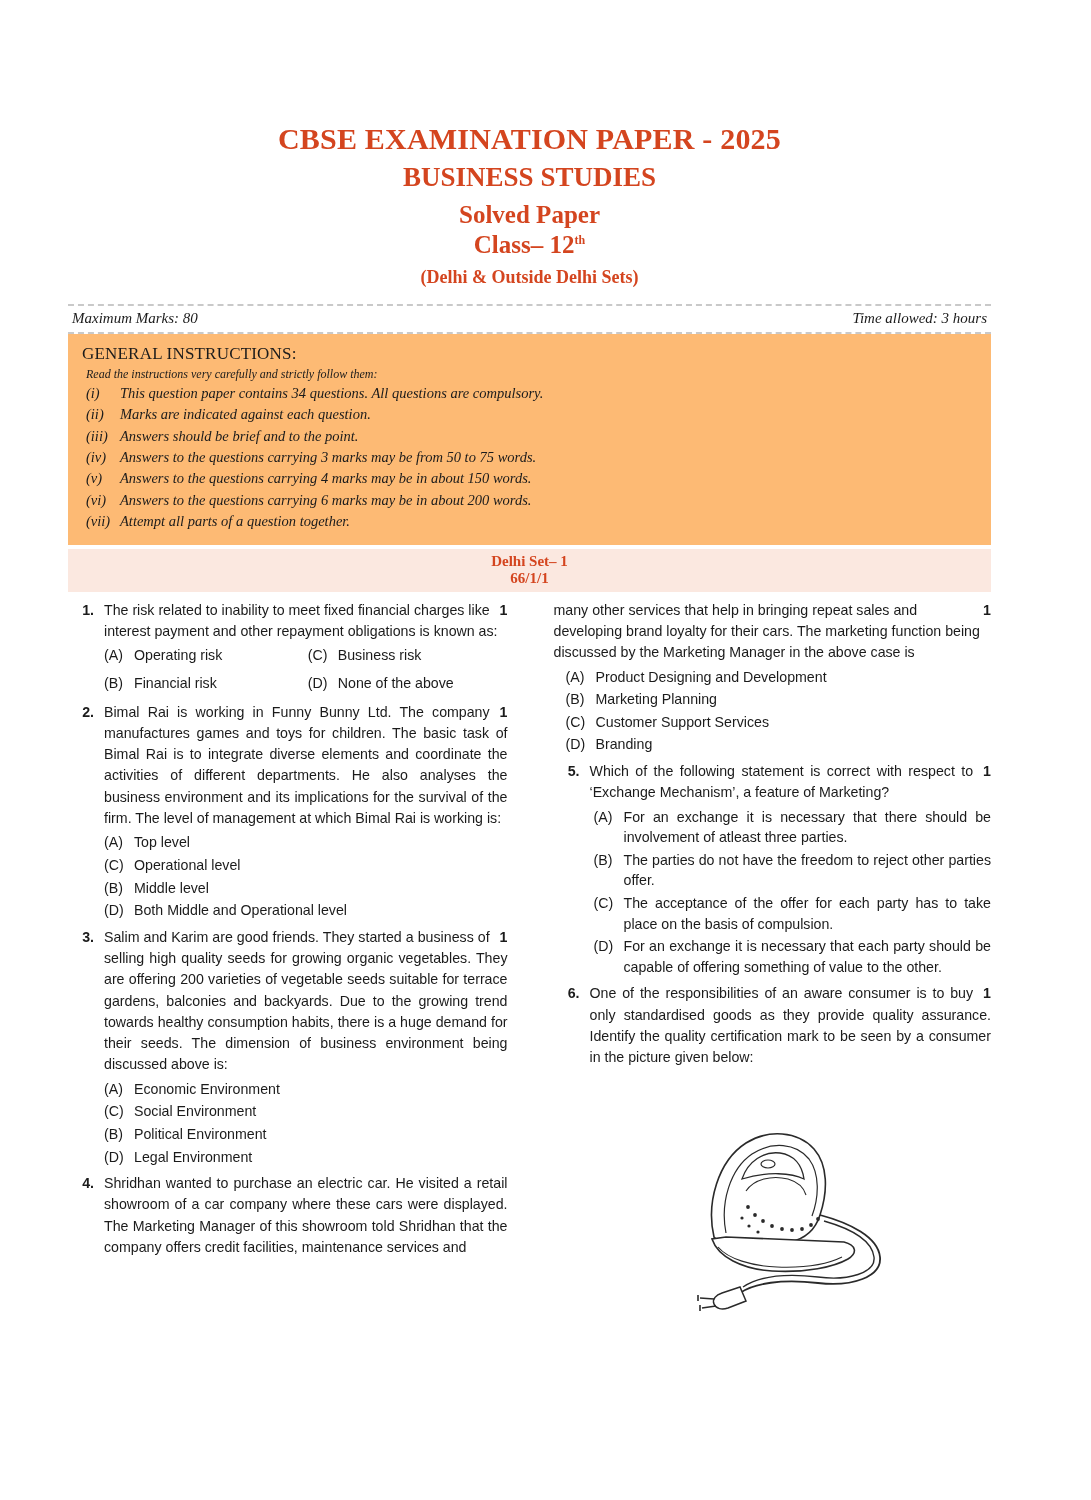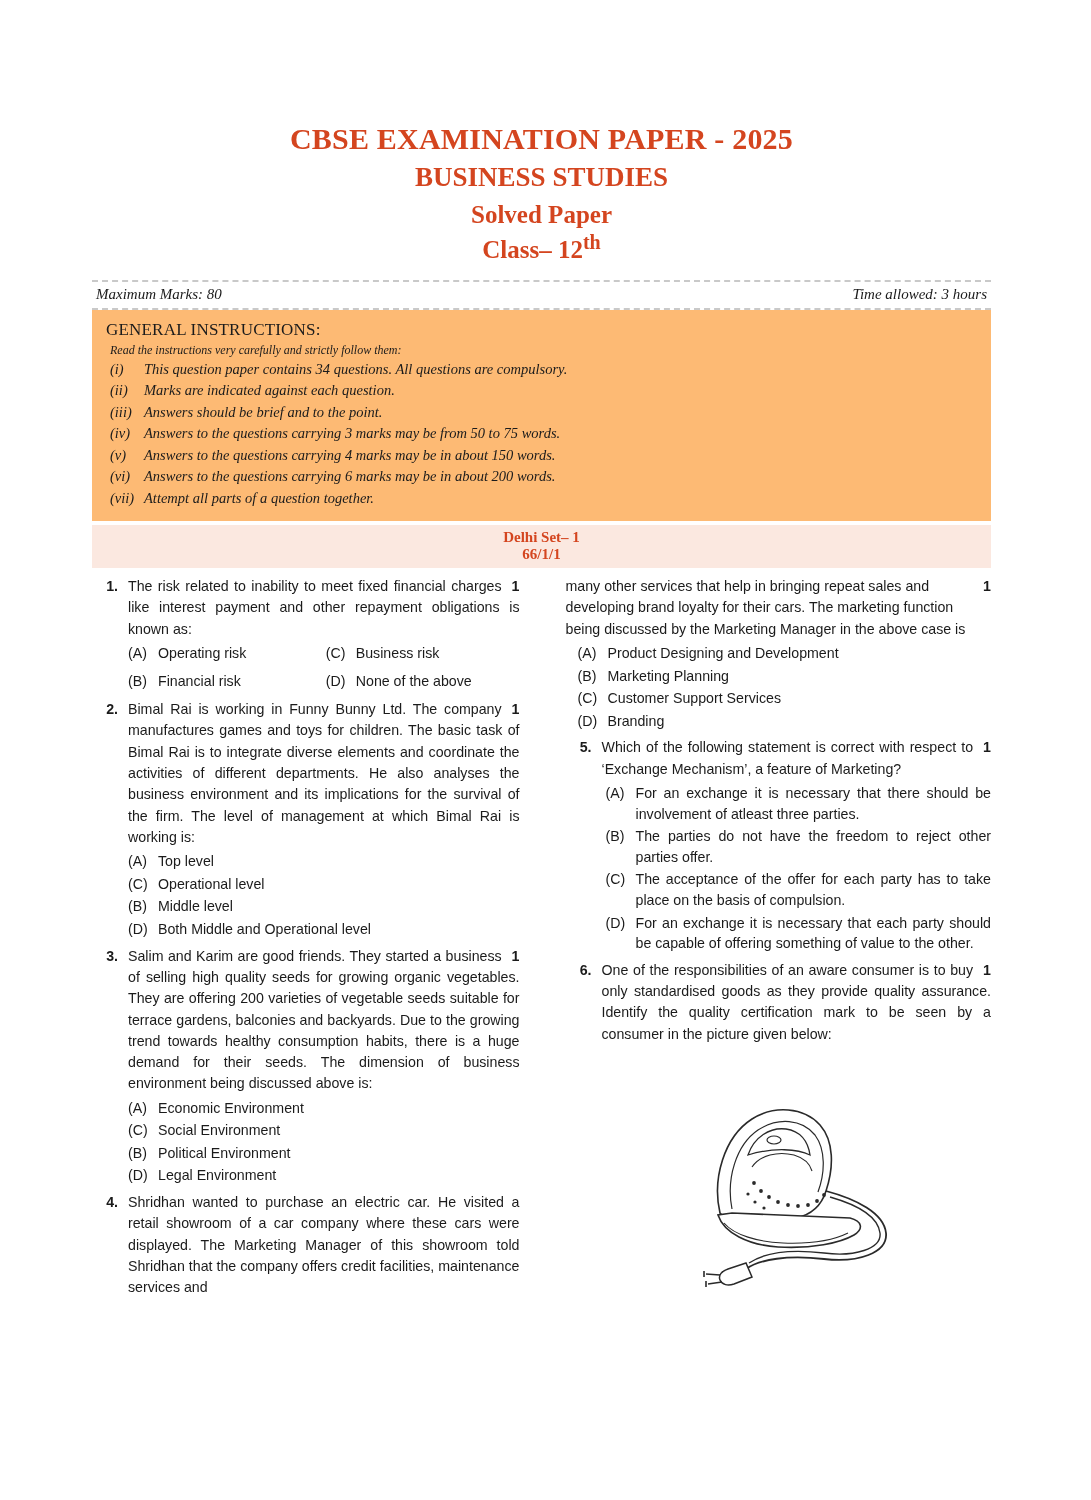--- a/index.html
+++ b/index.html
@@ -14,21 +14,21 @@
     color: #1b1b1b;
     position: relative;
     overflow: hidden;
   }
   .page {
     position: absolute;
     left: 0; top: 0;
     width: 1091px;
     height: 1500px;
     box-sizing: border-box;
-    padding: 120px 100px 30px 92px;
+    padding: 120px 100px 30px 68px;
   }
 
   
   .doc-header {
     text-align: center;
     color: #d4451f;
     font-family: "Liberation Serif", serif;
   }
   .title-main {
     font-size: 30px;
@@ -46,21 +46,21 @@
     font-size: 25px;
     font-weight: bold;
     margin-top: 6px;
   }
   .title-class {
     font-size: 25px;
     font-weight: bold;
     margin-top: 2px;
   }
   .title-class sup {
-    font-size: 20px;
+    font-size: 12px;
     vertical-align: super;
   }
   .title-sets {
     font-size: 18px;
     font-weight: bold;
     margin-top: 8px;
   }
 
   
   .dashed-rule {
@@ -200,20 +200,21 @@
 </head>
 <body>
 
 <div class="page">
 
   <div class="doc-header">
     <div class="title-main">CBSE EXAMINATION PAPER - 2025</div>
     <div class="title-sub">BUSINESS STUDIES</div>
     <div class="title-solved">Solved Paper</div>
     <div class="title-class"><span>Class– 12</span><sup>th</sup></div>
+    <div class="title-sets">(Delhi &amp; Outside Delhi Sets)</div>
   </div>
 
   <div class="dashed-rule"></div>
   <div class="marks-row">
     <span>Maximum Marks: 80</span>
     <span>Time allowed: 3 hours</span>
   </div>
   <div class="dashed-rule" style="margin-top:0"></div>
 
   <div class="instructions">

